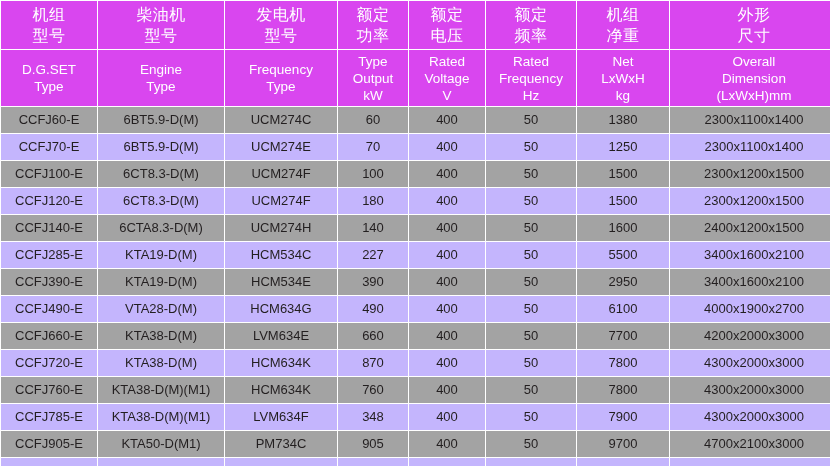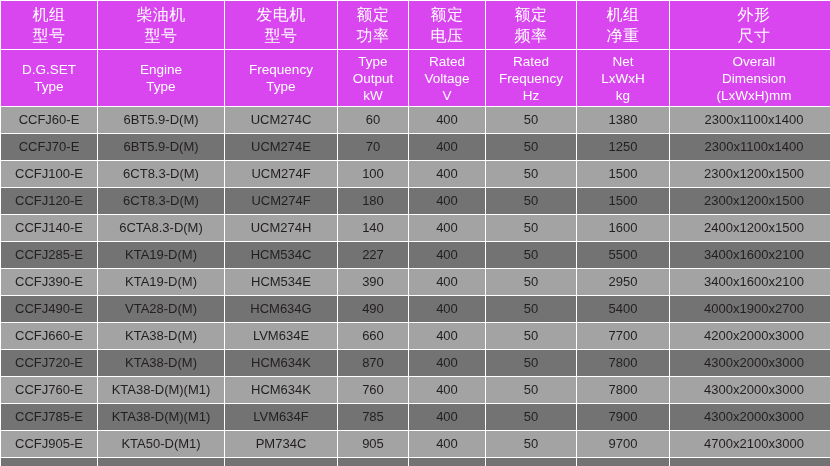--- a/index.html
+++ b/index.html
@@ -44,21 +44,21 @@
     font-size: 13px;
     color: #231f20;
     height: 26px;
     line-height: 26px;
     white-space: nowrap;
   }
   tbody tr.row-light td {
     background: #a3a3a3;
   }
   tbody tr.row-dark td {
-    background: #737373;
+    background: #c4b5fd;
   }
   .col-0 { width: 96px; }
   .col-1 { width: 126px; }
   .col-2 { width: 112px; }
   .col-3 { width: 70px; }
   .col-4 { width: 76px; }
   .col-5 { width: 90px; }
   .col-6 { width: 92px; }
   .col-7 { width: 168px; }
   .head-en .l1 { display: block; }
@@ -220,21 +220,21 @@
       <td class="col-6">2950</td>
       <td class="col-7">3400x1600x2100</td>
     </tr>
     <tr class="row-dark">
       <td class="col-0">CCFJ490-E</td>
       <td class="col-1">VTA28-D(M)</td>
       <td class="col-2">HCM634G</td>
       <td class="col-3">490</td>
       <td class="col-4">400</td>
       <td class="col-5">50</td>
-      <td class="col-6">5400</td>
+      <td class="col-6">6100</td>
       <td class="col-7">4000x1900x2700</td>
     </tr>
     <tr class="row-light">
       <td class="col-0">CCFJ660-E</td>
       <td class="col-1">KTA38-D(M)</td>
       <td class="col-2">LVM634E</td>
       <td class="col-3">660</td>
       <td class="col-4">400</td>
       <td class="col-5">50</td>
       <td class="col-6">7700</td>
@@ -257,21 +257,21 @@
       <td class="col-3">760</td>
       <td class="col-4">400</td>
       <td class="col-5">50</td>
       <td class="col-6">7800</td>
       <td class="col-7">4300x2000x3000</td>
     </tr>
     <tr class="row-dark">
       <td class="col-0">CCFJ785-E</td>
       <td class="col-1">KTA38-D(M)(M1)</td>
       <td class="col-2">LVM634F</td>
-      <td class="col-3">785</td>
+      <td class="col-3">348</td>
       <td class="col-4">400</td>
       <td class="col-5">50</td>
       <td class="col-6">7900</td>
       <td class="col-7">4300x2000x3000</td>
     </tr>
     <tr class="row-light">
       <td class="col-0">CCFJ905-E</td>
       <td class="col-1">KTA50-D(M1)</td>
       <td class="col-2">PM734C</td>
       <td class="col-3">905</td>

